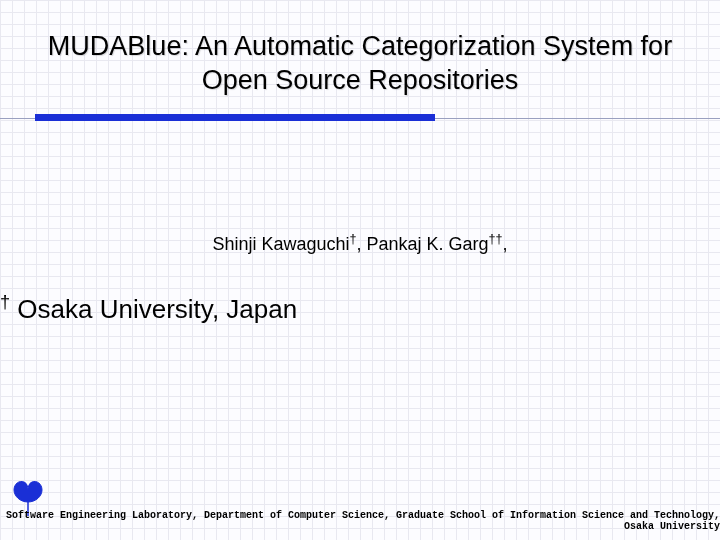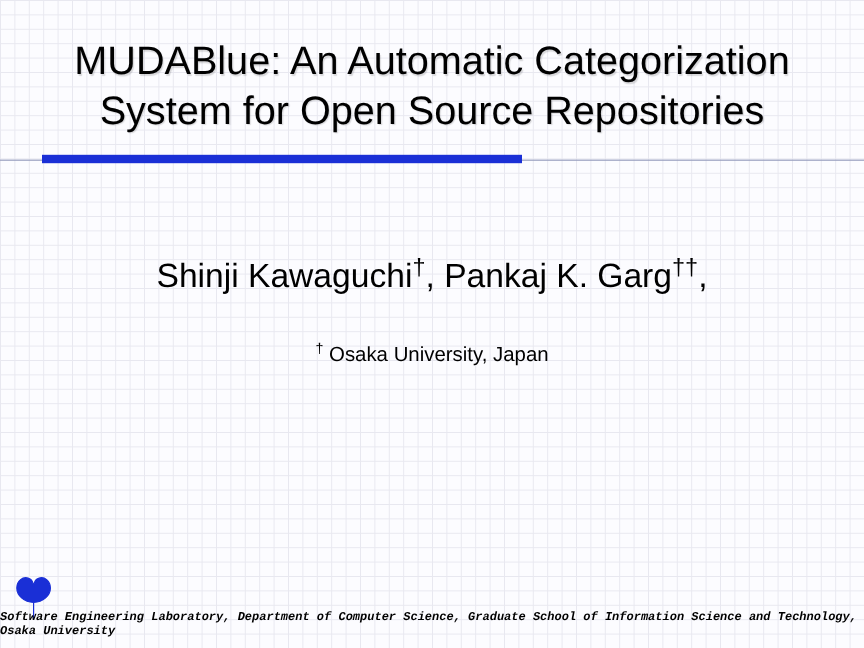--- a/index.html
+++ b/index.html
@@ -13,21 +13,21 @@
     background-size: 12px 12px;
     position: relative;
   }
   .slide {
     width: 720px;
     height: 540px;
     position: relative;
   }
   .title {
     text-align: center;
-    font-size: 33px;
+    font-size: 27px;
     font-weight: normal;
     color: #000;
     padding: 30px 40px 10px 40px;
     line-height: 1.25;
     font-family: Arial, Helvetica, sans-serif;
     text-shadow: 1px 1px 1px rgba(0,0,0,0.15);
   }
   .rule-wrap {
     position: relative;
     height: 10px;
@@ -42,53 +42,51 @@
   .rule-thick {
     position: absolute;
     left: 35px;
     width: 400px;
     top: 0;
     height: 7px;
     background: #1a2fd6;
   }
   .authors {
     text-align: center;
-    font-size: 28px;
+    font-size: 18px;
     color: #000;
-    margin-top: 70px;
+    margin-top: 106px;
     line-height: 1.5;
     font-family: Arial, Helvetica, sans-serif;
   }
   .authors sup { font-size: 0.7em; vertical-align: super; }
   .affil {
-    text-align: center;
-    font-size: 17px;
+    font-size: 26px;
     color: #000;
     margin-top: 30px;
     line-height: 1.6;
     font-family: Arial, Helvetica, sans-serif;
   }
   .affil sup { font-size: 0.7em; vertical-align: super; }
   .logo {
     position: absolute;
     left: 8px;
     bottom: 22px;
     width: 40px;
     height: 40px;
   }
   .footer {
     position: absolute;
     left: 0; right: 0;
     bottom: 8px;
-    text-align: left;
+    text-align: right;
     font-family: "Courier New", monospace;
     font-weight: bold;
     font-size: 10px;
     color: #000;
-    font-style: italic;
   }
 </style>
 </head>
 <body>
 
 <div class="slide">
 
   <div class="title">MUDABlue: An Automatic Categorization System for Open Source Repositories</div>
 
   <div class="rule-wrap">

